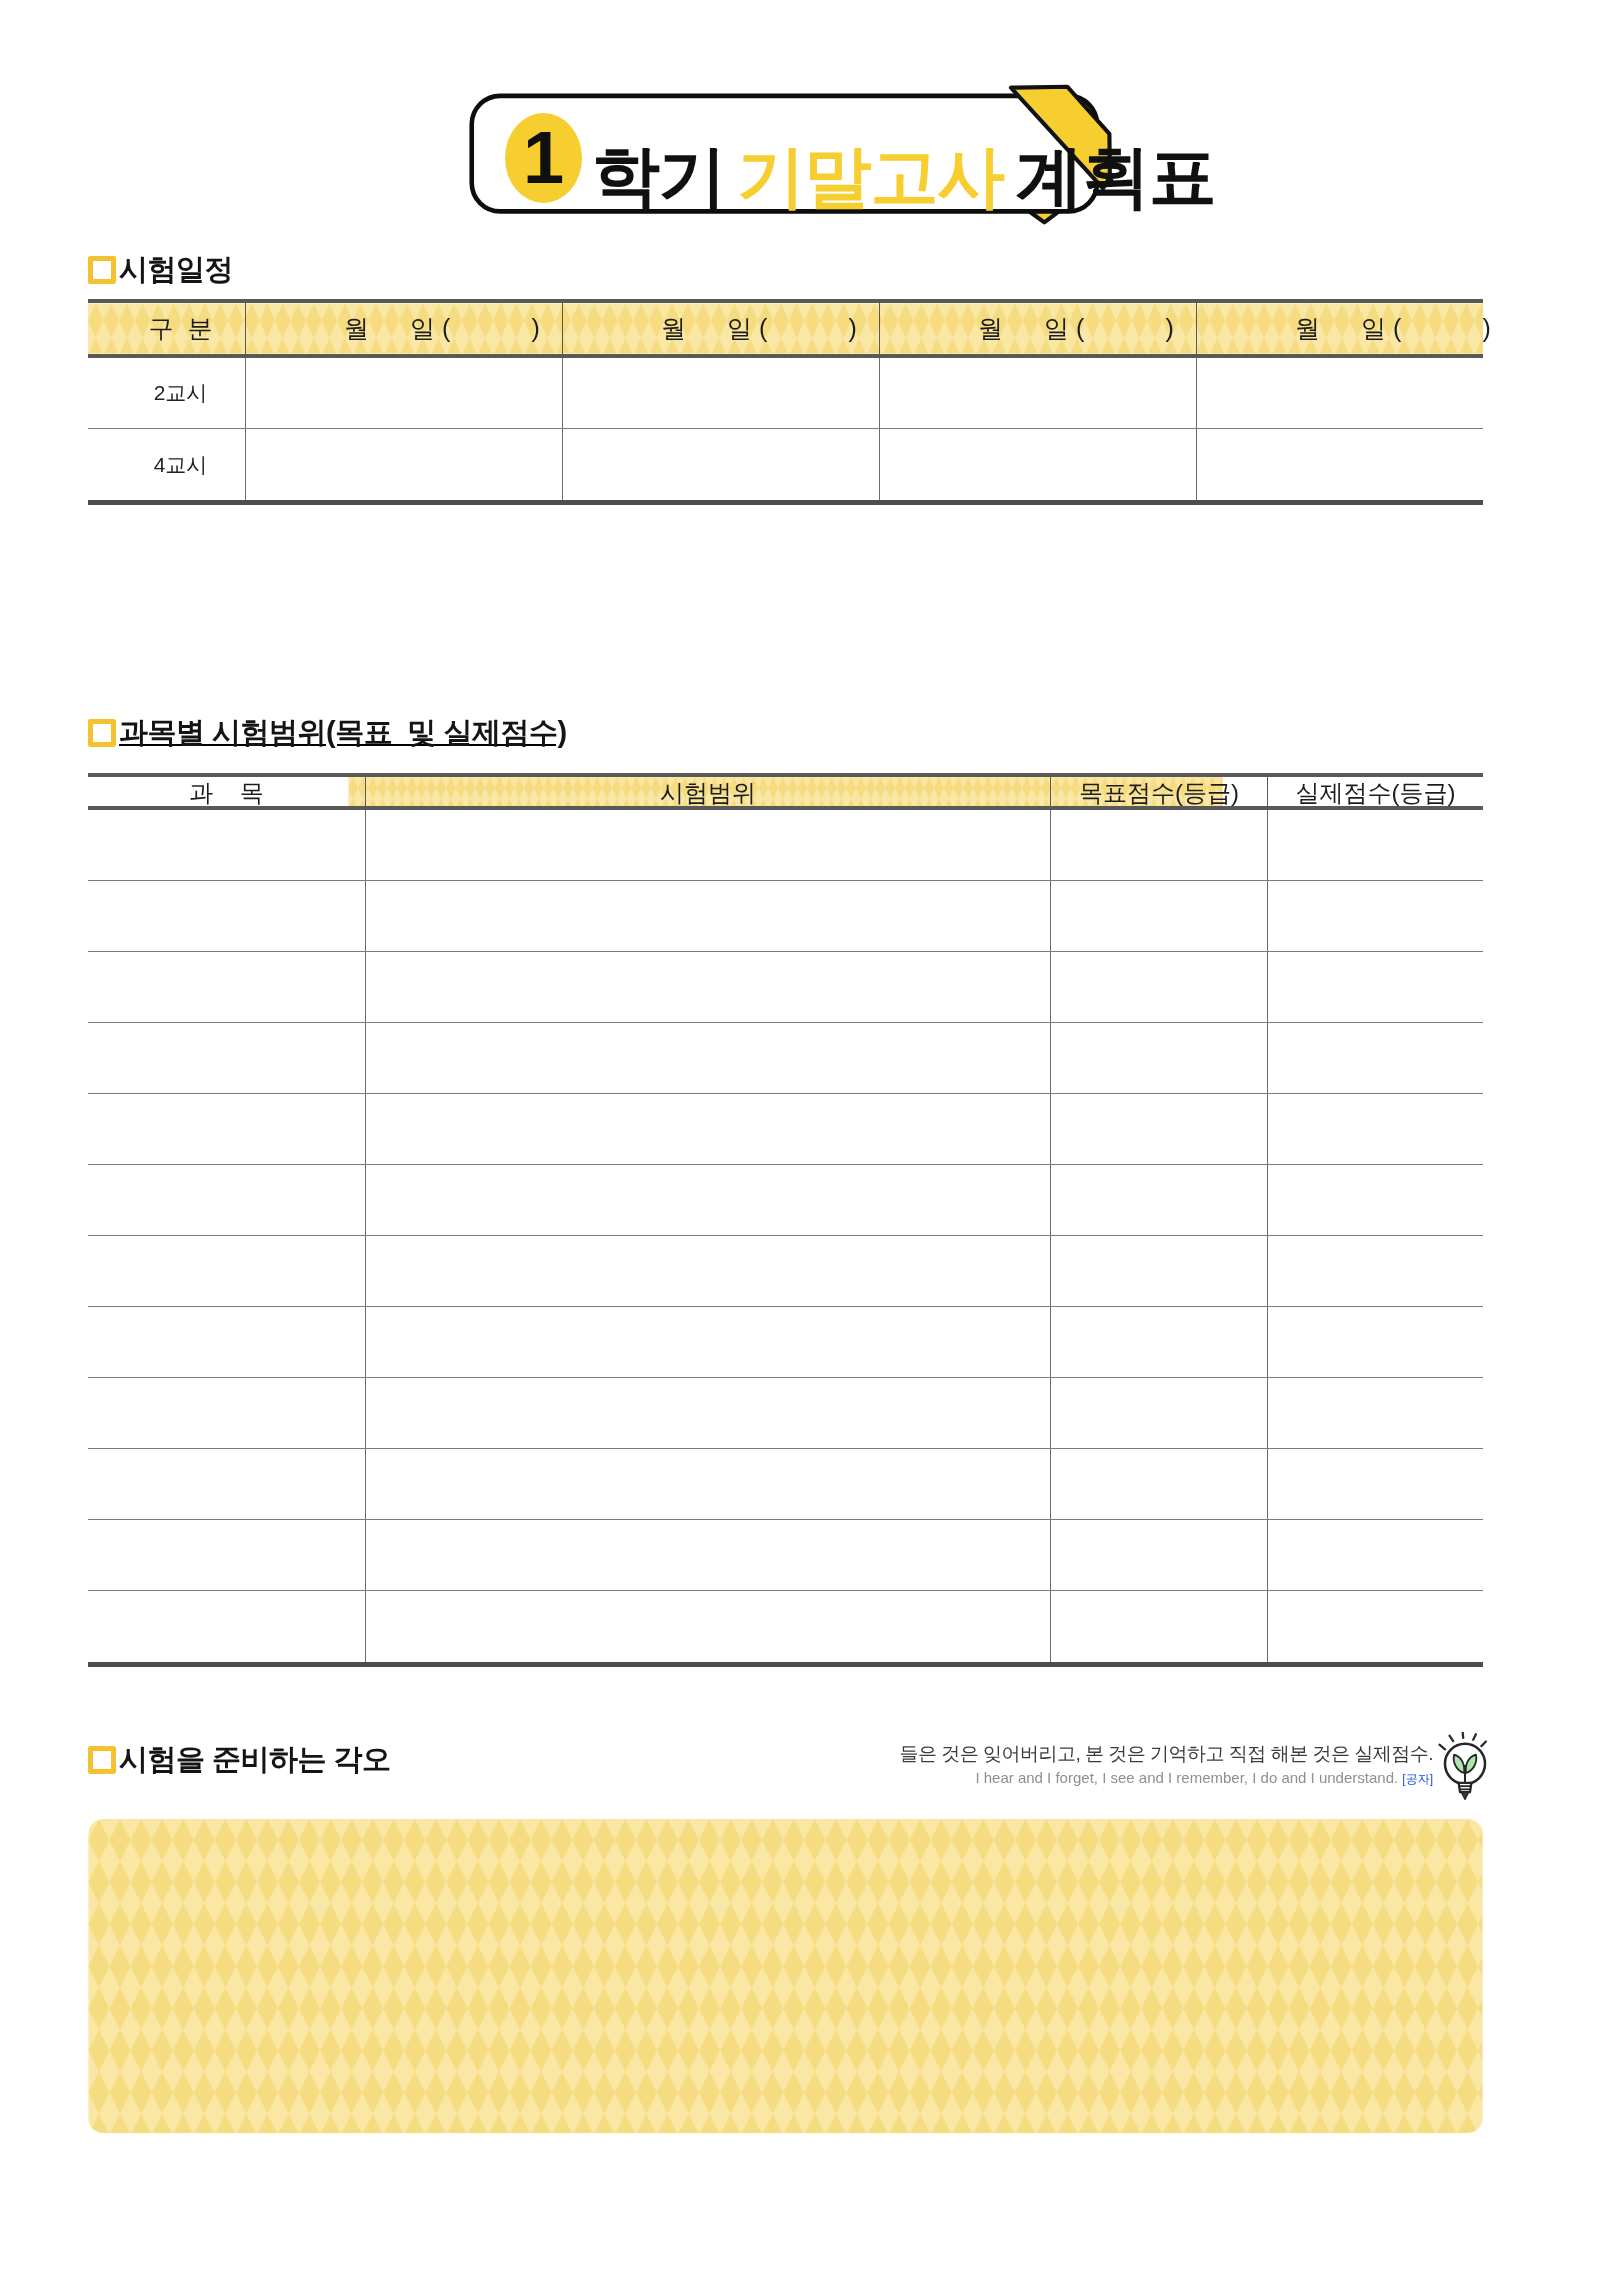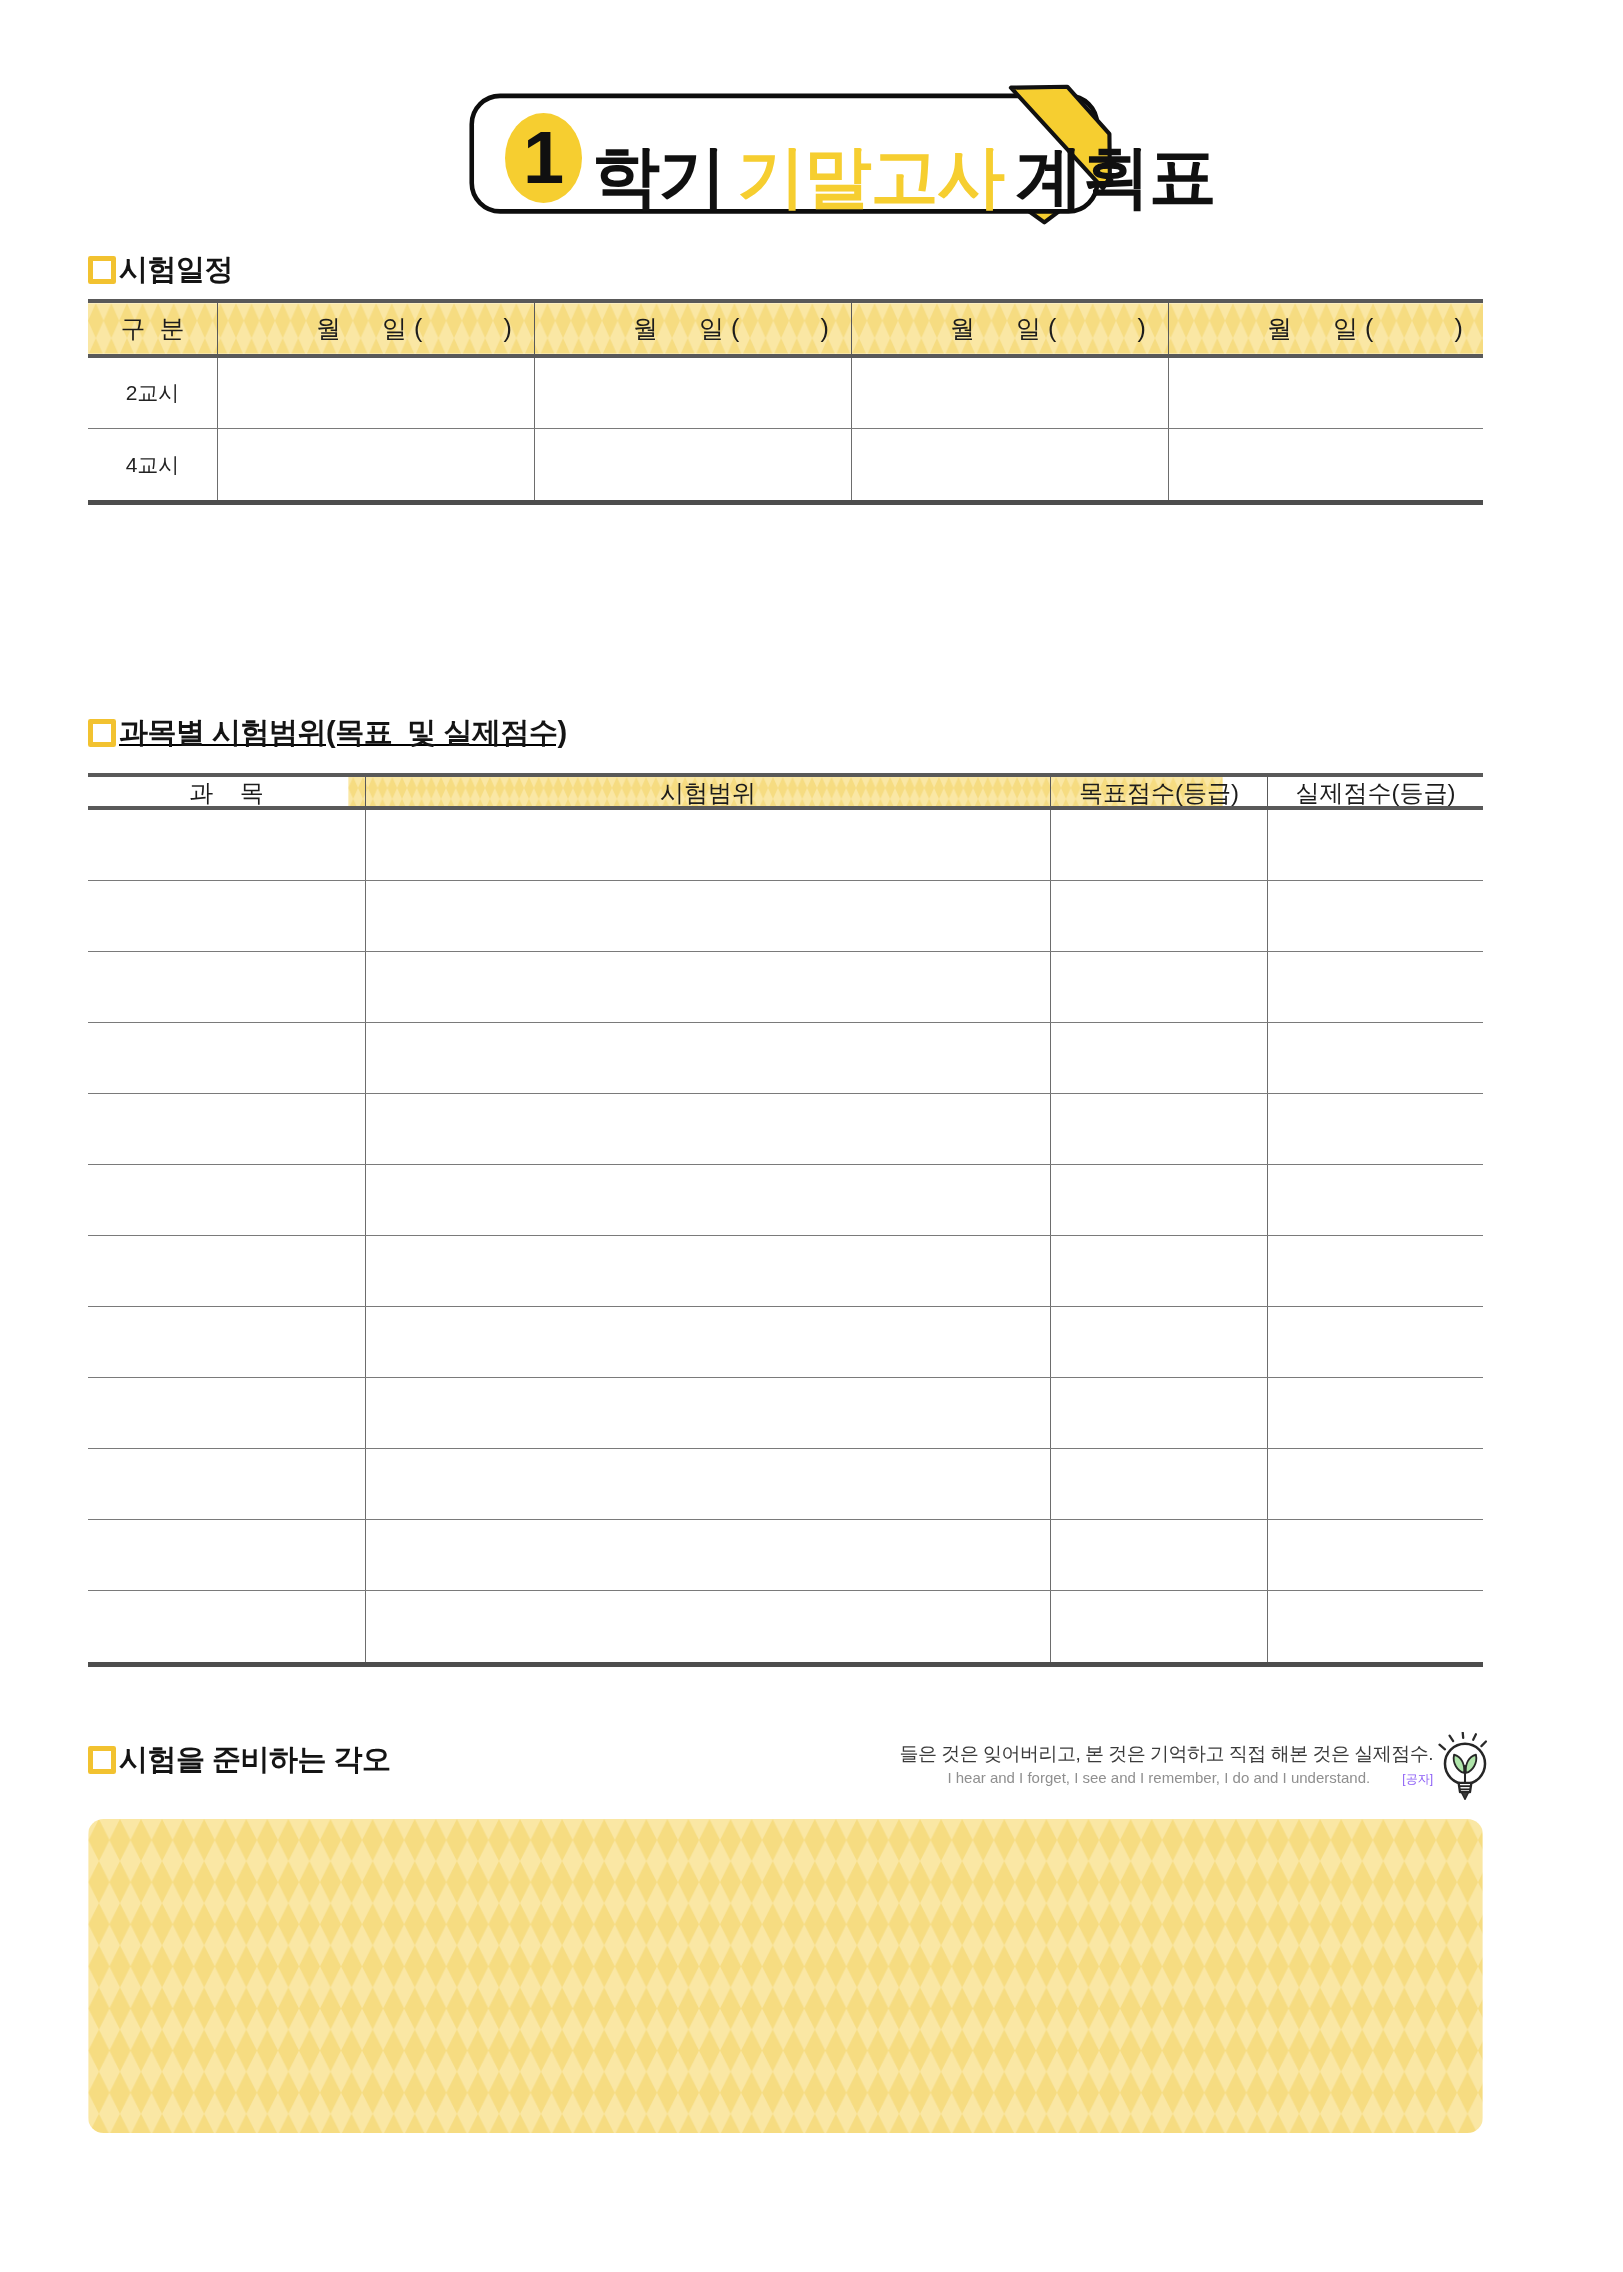--- a/index.html
+++ b/index.html
@@ -44,21 +44,21 @@
   .subjects { top: 773px; }
 
   .band {
     position: relative;
     border-top: 4.1px solid #595959;
     border-bottom: 4.1px solid #595959;
     display: grid;
   }
   .schedule .band { height: 59px; }
   .subjects .band { height: 37px; }
-  .sched-cols { grid-template-columns: 129px 317px 317px 317px 317px; }
+  .sched-cols { grid-template-columns: 129px 317px 317px 317px 317px; padding-left: 28px; }
   .subj-cols  { grid-template-columns: 277px 685px 217px 216px; }
 
   .pat { position: absolute; inset: 0; width: 100%; height: 100%; }
 
   .cell { position: relative; display: flex; align-items: center; justify-content: center; z-index: 1; }
   .band .vline { border-left: 1.8px solid #595959; }
   .trow .vline { border-left: 1.8px solid #6d6d6d; }
 
   .band .cell span { font-size: 25px; color: #1c1c1c; white-space: pre; letter-spacing: 0; }
   .subjects .band .cell span { font-size: 24px; }
@@ -74,21 +74,21 @@
   .subject-row  { height: 71px; }
   .row-label span { font-size: 21px; color: #222; white-space: pre; }
 
   
   .quote {
     position: absolute; left: 550px; right: 190px; top: 1742px;
     text-align: right; z-index: 1;
   }
   .q-ko { font-size: 19px; color: #3b3b3b; line-height: 1.3; letter-spacing: -0.5px; white-space: nowrap; }
   .q-en { font-size: 15px; color: #8f8f8f; line-height: 1.45; white-space: nowrap; }
-  .q-src { font-size: 12px; color: #8b5cf6; margin-left: 28px; }
+  .q-src { font-size: 12px; color: #1d4ed8; }
 
   .bulb { position: absolute; left: 1438px; top: 1732px; }
 
   .free-area {
     position: absolute; left: 88px; top: 1819px;
     width: 1395px; height: 314px;
     border-radius: 15.6px; overflow: hidden;
   }
 </style>
 </head>

